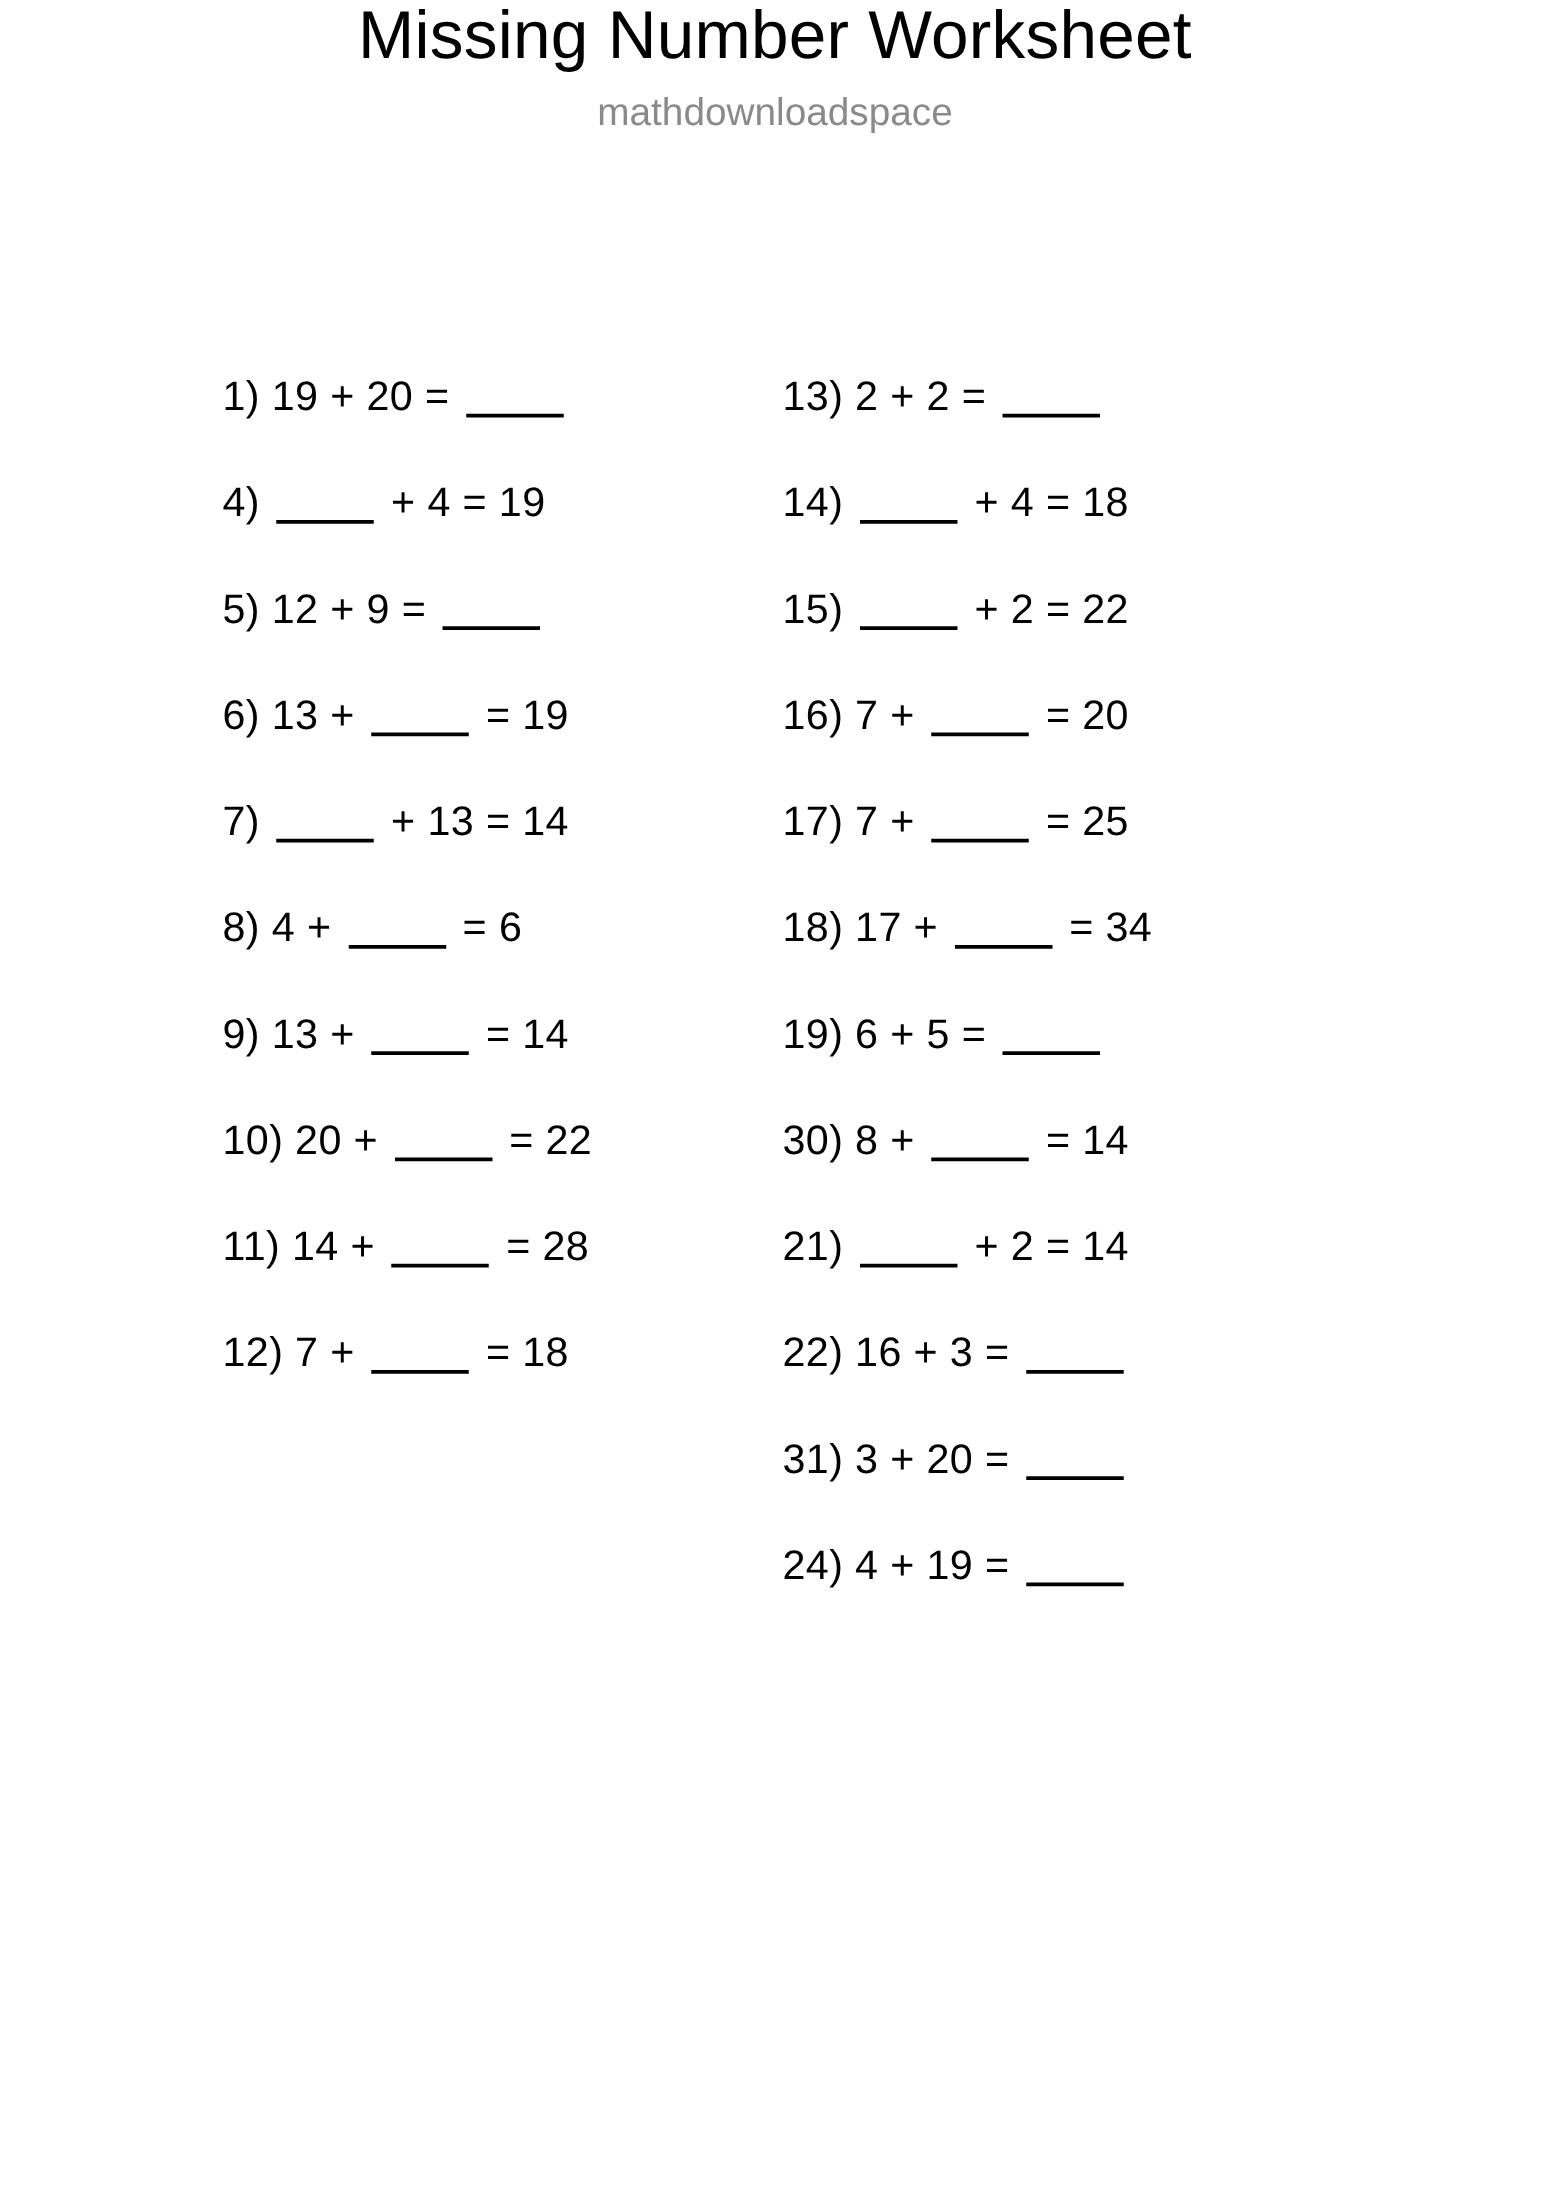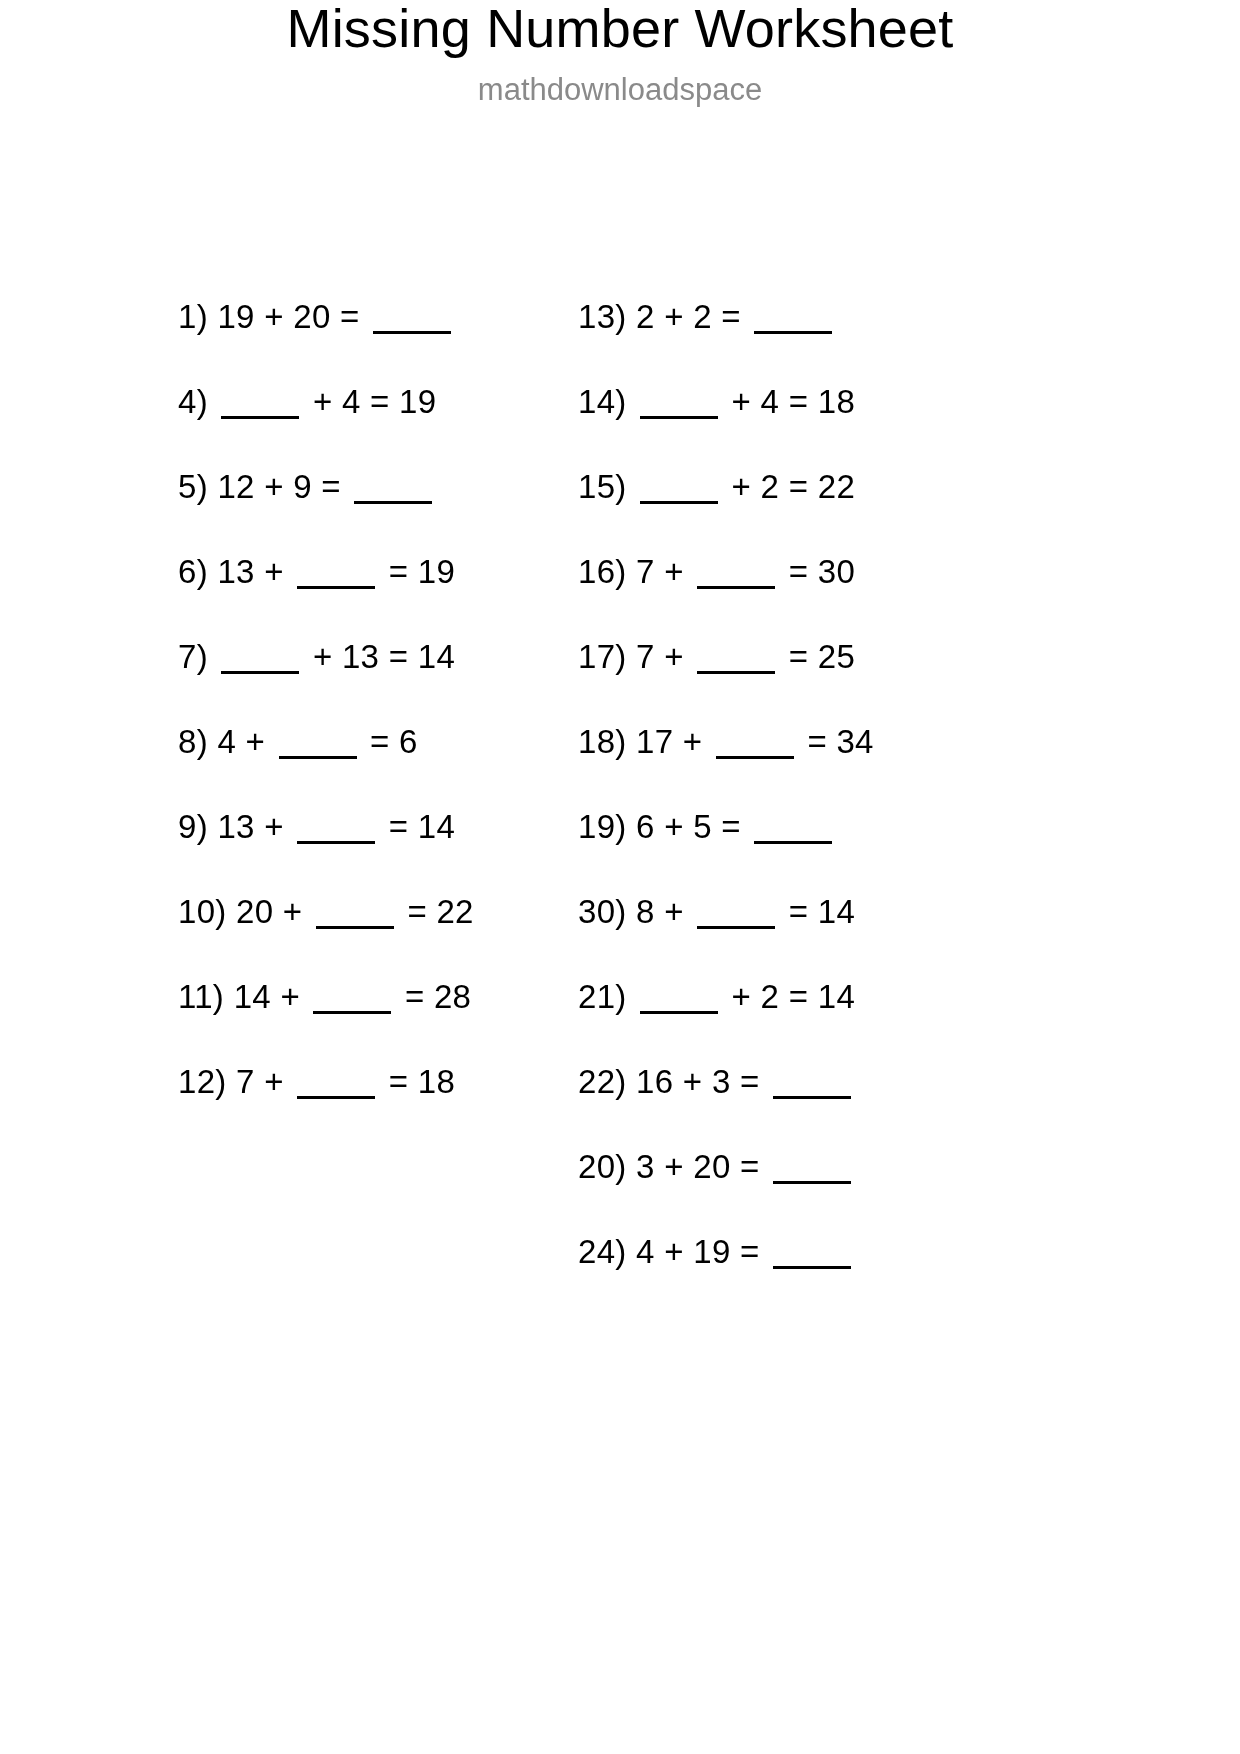--- a/index.html
+++ b/index.html
@@ -60,21 +60,21 @@
     display: flex;
     justify-content: flex-start;
   }
 
   .column {
     display: flex;
     flex-direction: column;
   }
 
   .column-left  { margin-left: 178px; width: 400px; }
-  .column-right {  width: 400px; }
+  .column-right { margin-left: 48px;  width: 400px; }
 
   .problem-row {
     height: 85px;
     display: flex;
     align-items: flex-start;
     white-space: nowrap;
   }
 
   .problem-text {
     font-family: "Liberation Sans", sans-serif;
@@ -143,42 +143,42 @@
         <div class="problem-row">
           <div class="problem-text"><span class="tok">13)</span> <span class="tok">2 + 2 =</span> <span class="blank"></span></div>
         </div>
         <div class="problem-row">
           <div class="problem-text"><span class="tok">14)</span> <span class="blank"></span> <span class="tok">+ 4 = 18</span></div>
         </div>
         <div class="problem-row">
           <div class="problem-text"><span class="tok">15)</span> <span class="blank"></span> <span class="tok">+ 2 = 22</span></div>
         </div>
         <div class="problem-row">
-          <div class="problem-text"><span class="tok">16)</span> <span class="tok">7 +</span> <span class="blank"></span> <span class="tok">= 30</span></div>
+          <div class="problem-text"><span class="tok">16)</span> <span class="tok">7 +</span> <span class="blank"></span> <span class="tok">= 20</span></div>
         </div>
         <div class="problem-row">
           <div class="problem-text"><span class="tok">17)</span> <span class="tok">7 +</span> <span class="blank"></span> <span class="tok">= 25</span></div>
         </div>
         <div class="problem-row">
           <div class="problem-text"><span class="tok">18)</span> <span class="tok">17 +</span> <span class="blank"></span> <span class="tok">= 34</span></div>
         </div>
         <div class="problem-row">
           <div class="problem-text"><span class="tok">19)</span> <span class="tok">6 + 5 =</span> <span class="blank"></span></div>
         </div>
         <div class="problem-row">
           <div class="problem-text"><span class="tok">30)</span> <span class="tok">8 +</span> <span class="blank"></span> <span class="tok">= 14</span></div>
         </div>
         <div class="problem-row">
           <div class="problem-text"><span class="tok">21)</span> <span class="blank"></span> <span class="tok">+ 2 = 14</span></div>
         </div>
         <div class="problem-row">
           <div class="problem-text"><span class="tok">22)</span> <span class="tok">16 + 3 =</span> <span class="blank"></span></div>
         </div>
         <div class="problem-row">
-          <div class="problem-text"><span class="tok">20)</span> <span class="tok">3 + 20 =</span> <span class="blank"></span></div>
+          <div class="problem-text"><span class="tok">31)</span> <span class="tok">3 + 20 =</span> <span class="blank"></span></div>
         </div>
         <div class="problem-row">
           <div class="problem-text"><span class="tok">24)</span> <span class="tok">4 + 19 =</span> <span class="blank"></span></div>
         </div>
       </div>
   </div>
 
 </div>
 
 </body></html>

